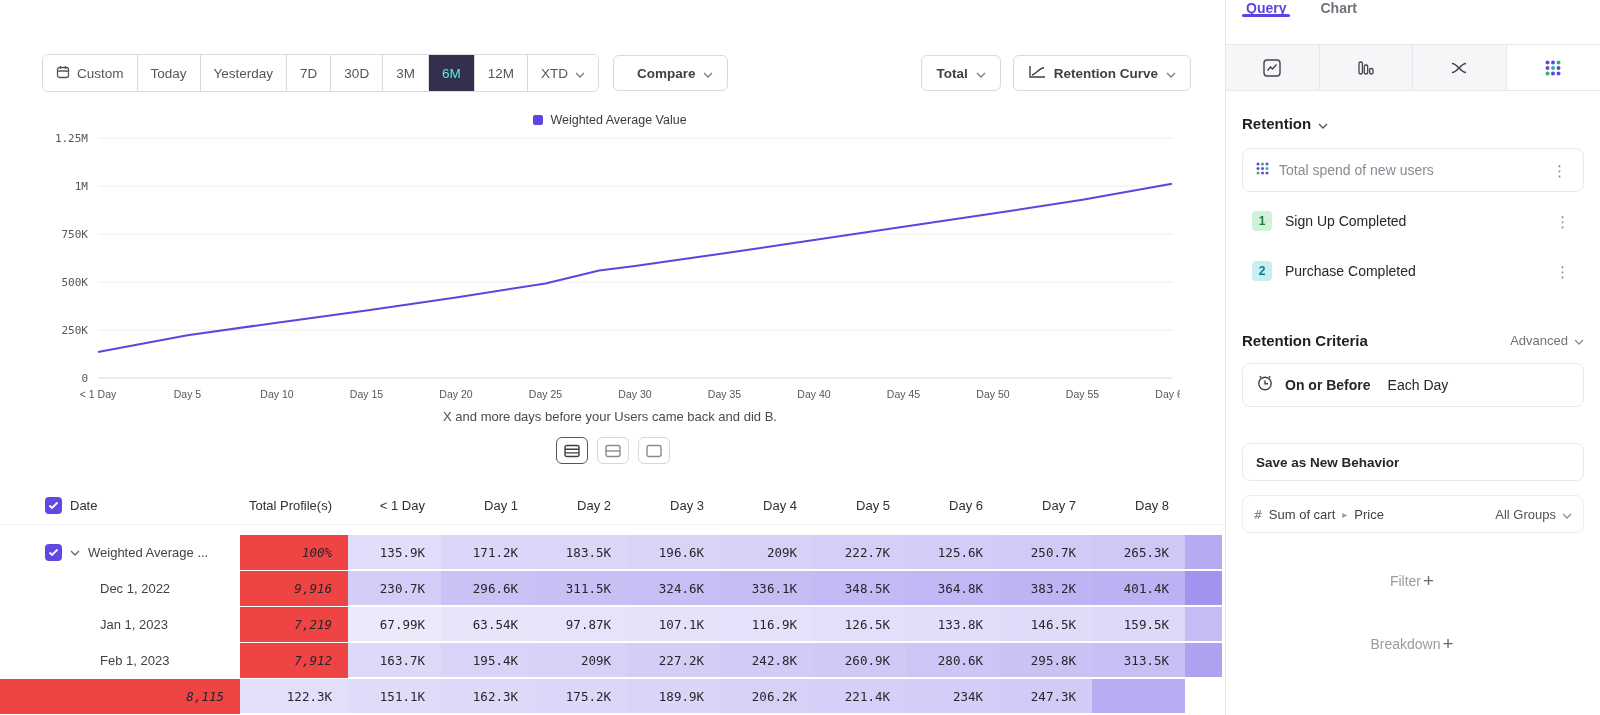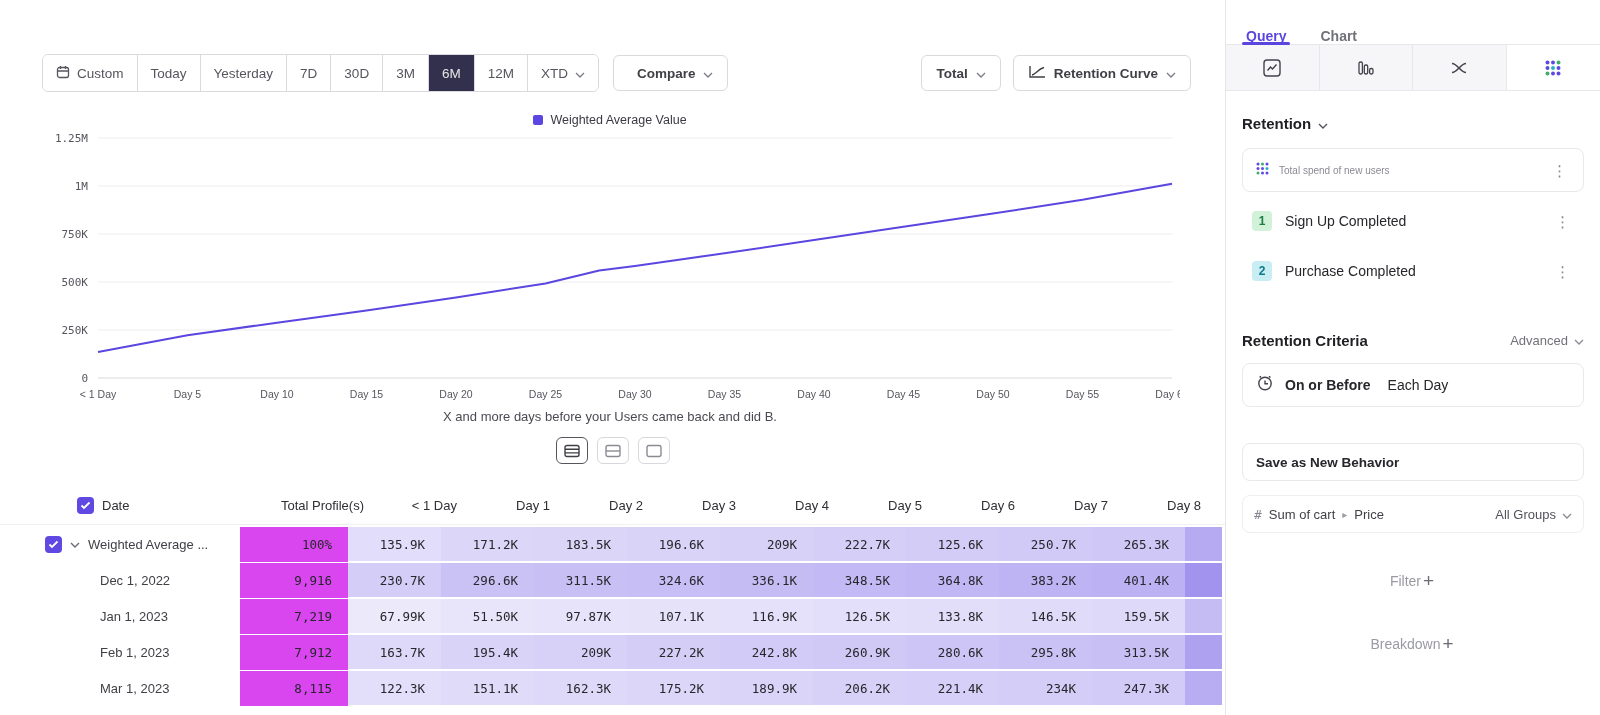--- a/index.html
+++ b/index.html
@@ -8,21 +8,21 @@
   .app { display:flex; width:1600px; height:715px; }
   .main { width:1225px; position:relative; height:715px; }
   .sidebar { width:375px; height:715px; border-left:1px solid #e5e5ea; background:#fff; }
 
   
   .toolbar { position:absolute; top:54px; left:42px; right:34px; display:flex; align-items:center; }
   .range-group { display:inline-flex; border:1px solid #d9d9de; border-radius:6px; overflow:hidden; background:#fff; }
   .rbtn { display:flex; align-items:center; gap:7px; height:36px; padding:0 13px; background:#fff;
     border:none; border-left:1px solid #d9d9de; font:13.5px "Liberation Sans",sans-serif; color:#55555e; cursor:pointer; }
   .rbtn:first-child { border-left:none; }
-  .rbtn.sel { background:#33304e; color:#e5e5e5; }
+  .rbtn.sel { background:#33304e; color:#5eead4; }
   .obtn { display:flex; align-items:center; gap:8px; height:36px; padding:0 14px; background:#fff;
     border:1px solid #d9d9de; border-radius:6px; font:13.5px "Liberation Sans",sans-serif; font-weight:600; color:#3f3f46; cursor:pointer; }
   .obtn .chev { color:#7a7a84; }
   .cmp { margin-left:14px;padding-left:23px; }
   .tspace { margin-left:auto; }
   .gran { margin-right:12px; }
   .chev { flex:0 0 auto; }
 
   
   .legend { position:absolute; top:113px; left:40px; width:1140px; display:flex; justify-content:center; align-items:center; gap:7px;
@@ -35,48 +35,48 @@
 
   
   .toggles { position:absolute; top:437px; left:0; width:1225px; display:flex; justify-content:center; gap:9px; }
   .tgl { width:32px; height:27px; display:flex; align-items:center; justify-content:center; background:#fff;
     border:1px solid #d7d7dc; border-radius:6px; color:#8a8a93; cursor:pointer; }
   .tgl.sel { border:1.5px solid #55555e; color:#3f3f46; }
 
   
   .rtable { position:absolute; top:487px; left:0; width:1225px; font-size:13px; }
   .trow { display:grid; grid-template-columns:240px 108px repeat(9,93px) 37px; align-items:stretch; margin-bottom:1px; }
-  .trow.thead { height:38px; border-bottom:1px solid #f0f0f2; margin-bottom:2px;padding-left:32px; }
+  .trow.thead { height:38px; border-bottom:1px solid #f0f0f2; margin-bottom:10px; }
   .trow.tdata { height:35px; }
   .tcell { display:flex; align-items:center; justify-content:flex-end; padding-right:16px;
     font:12.5px "DejaVu Sans Mono", monospace; color:#26262b; }
   .tcell.hcell { font-family:"Liberation Sans",sans-serif; font-size:13px; font-weight:500; color:#2f2f35; }
   .labelcell { justify-content:flex-start; padding-left:45px; padding-right:6px; gap:8px;
     font-family:"Liberation Sans",sans-serif; font-size:13px; color:#3f3f46; overflow:hidden; white-space:nowrap; }
-  .totalcell { background:#d946ef; }
+  .totalcell { background:#ef4444;font-style:italic; }
   .cb { width:17px; height:17px; border-radius:4px; background:#6049e3; display:inline-flex; align-items:center; justify-content:center; flex:0 0 auto; cursor:pointer; }
   .caret { color:#6b6b74; display:inline-flex; flex:0 0 auto; }
   .sublabel { margin-left:55px; }
   .sliver { padding:0; }
 
   
-  .sbtabs { height:45px; border-bottom:1px solid #e8e8ec; display:flex; align-items:flex-end; padding-left:16px; }
+  .sbtabs { height:45px; border-bottom:1px solid #e8e8ec; display:flex; align-items:flex-start; padding-left:16px; }
   .sbtab { position:relative; display:flex; align-items:center; padding:0 4px; margin-right:26px;
     font-size:14px; font-weight:600; color:#71717a; cursor:pointer; }
   .sbtab.active { color:#5a46df; }
   .sbtab.active::after { content:""; position:absolute; left:0; right:0; bottom:-1px; height:3px; background:#5a46df; border-radius:2px; }
   .iconstrip { display:grid; grid-template-columns:repeat(4,1fr); height:46px; border-bottom:1px solid #e8e8ec; }
   .itab { display:flex; align-items:center; justify-content:center; background:#f6f6f8; border-right:1px solid #e8e8ec; cursor:pointer; }
   .itab:last-child { border-right:none; }
   .itab.active { background:#fff; }
   .sbcontent { padding:0 16px; }
   .sbheading { display:flex; align-items:flex-start; gap:7px; margin-top:24px; font-size:15px; font-weight:700; color:#1f1f24; cursor:pointer; }
   .sbheading .chev { color:#55555e; }
   .bcard { margin-top:16px; height:44px; border:1px solid #e9e9ed; border-radius:8px; display:flex; align-items:center; gap:9px; padding:0 12px; cursor:pointer; }
-  .btitle { font-size:10px; color:#8a8a95; flex:1 1 auto; }
+  .btitle { font-size:14px; color:#8a8a95; flex:1 1 auto; }
   .kebab { color:#85858f; font-size:15px; line-height:1; padding:2px 4px; cursor:pointer; }
   .step { height:42px; margin-top:8px; display:flex; align-items:center; gap:13px; padding:0 10px 0 10px; border-radius:8px; cursor:pointer; }
   .badge { width:20px; height:20px; border-radius:4px; display:inline-flex; align-items:center; justify-content:center;
     font-size:12px; font-weight:700; flex:0 0 auto; }
   .b1 { background:#d1f2d9; color:#1e7e43; }
   .b2 { background:#c8edf2; color:#0d7a8a; }
   .slabel { font-size:14px; font-weight:500; color:#26262b; flex:1 1 auto; }
   .critrow { margin-top:40px; display:flex; align-items:center; justify-content:space-between; }
   .crith { font-size:15px; font-weight:700; color:#1f1f24; }
   .adv { display:flex; align-items:center; gap:6px; font-size:13px; color:#71717a; cursor:pointer; }
@@ -285,21 +285,21 @@
           <div class="tcell vcell" style="background:rgba(95,70,226,0.407);border-bottom:1.5px solid #fff">383.2K</div>
           <div class="tcell vcell" style="background:rgba(95,70,226,0.423);border-bottom:1.5px solid #fff">401.4K</div>
           <div class="tcell sliver" style="background:rgba(95,70,226,0.583);border-bottom:1.5px solid #fff"></div>
         </div>
         <div class="trow tdata">
           <div class="tcell labelcell">
               <span class="sublabel">Jan 1, 2023</span>
           </div>
           <div class="tcell totalcell">7,219</div>
           <div class="tcell vcell" style="background:rgba(95,70,226,0.122);border-bottom:1.5px solid #fff">67.99K</div>
-          <div class="tcell vcell" style="background:rgba(95,70,226,0.140);border-bottom:1.5px solid #fff">51.50K</div>
+          <div class="tcell vcell" style="background:rgba(95,70,226,0.140);border-bottom:1.5px solid #fff">63.54K</div>
           <div class="tcell vcell" style="background:rgba(95,70,226,0.149);border-bottom:1.5px solid #fff">97.87K</div>
           <div class="tcell vcell" style="background:rgba(95,70,226,0.157);border-bottom:1.5px solid #fff">107.1K</div>
           <div class="tcell vcell" style="background:rgba(95,70,226,0.166);border-bottom:1.5px solid #fff">116.9K</div>
           <div class="tcell vcell" style="background:rgba(95,70,226,0.174);border-bottom:1.5px solid #fff">126.5K</div>
           <div class="tcell vcell" style="background:rgba(95,70,226,0.181);border-bottom:1.5px solid #fff">133.8K</div>
           <div class="tcell vcell" style="background:rgba(95,70,226,0.193);border-bottom:1.5px solid #fff">146.5K</div>
           <div class="tcell vcell" style="background:rgba(95,70,226,0.204);border-bottom:1.5px solid #fff">159.5K</div>
           <div class="tcell sliver" style="background:rgba(95,70,226,0.364);border-bottom:1.5px solid #fff"></div>
         </div>
         <div class="trow tdata">
@@ -312,23 +312,20 @@
           <div class="tcell vcell" style="background:rgba(95,70,226,0.249);border-bottom:1.5px solid #fff">209K</div>
           <div class="tcell vcell" style="background:rgba(95,70,226,0.266);border-bottom:1.5px solid #fff">227.2K</div>
           <div class="tcell vcell" style="background:rgba(95,70,226,0.280);border-bottom:1.5px solid #fff">242.8K</div>
           <div class="tcell vcell" style="background:rgba(95,70,226,0.296);border-bottom:1.5px solid #fff">260.9K</div>
           <div class="tcell vcell" style="background:rgba(95,70,226,0.314);border-bottom:1.5px solid #fff">280.6K</div>
           <div class="tcell vcell" style="background:rgba(95,70,226,0.328);border-bottom:1.5px solid #fff">295.8K</div>
           <div class="tcell vcell" style="background:rgba(95,70,226,0.344);border-bottom:1.5px solid #fff">313.5K</div>
           <div class="tcell sliver" style="background:rgba(95,70,226,0.504);border-bottom:1.5px solid #fff"></div>
         </div>
         <div class="trow tdata">
-          <div class="tcell labelcell">
-              <span class="sublabel">Mar 1, 2023</span>
-          </div>
           <div class="tcell totalcell">8,115</div>
           <div class="tcell vcell" style="background:rgba(95,70,226,0.171);border-bottom:1.5px solid #fff">122.3K</div>
           <div class="tcell vcell" style="background:rgba(95,70,226,0.197);border-bottom:1.5px solid #fff">151.1K</div>
           <div class="tcell vcell" style="background:rgba(95,70,226,0.207);border-bottom:1.5px solid #fff">162.3K</div>
           <div class="tcell vcell" style="background:rgba(95,70,226,0.219);border-bottom:1.5px solid #fff">175.2K</div>
           <div class="tcell vcell" style="background:rgba(95,70,226,0.232);border-bottom:1.5px solid #fff">189.9K</div>
           <div class="tcell vcell" style="background:rgba(95,70,226,0.247);border-bottom:1.5px solid #fff">206.2K</div>
           <div class="tcell vcell" style="background:rgba(95,70,226,0.260);border-bottom:1.5px solid #fff">221.4K</div>
           <div class="tcell vcell" style="background:rgba(95,70,226,0.272);border-bottom:1.5px solid #fff">234K</div>
           <div class="tcell vcell" style="background:rgba(95,70,226,0.284);border-bottom:1.5px solid #fff">247.3K</div>

